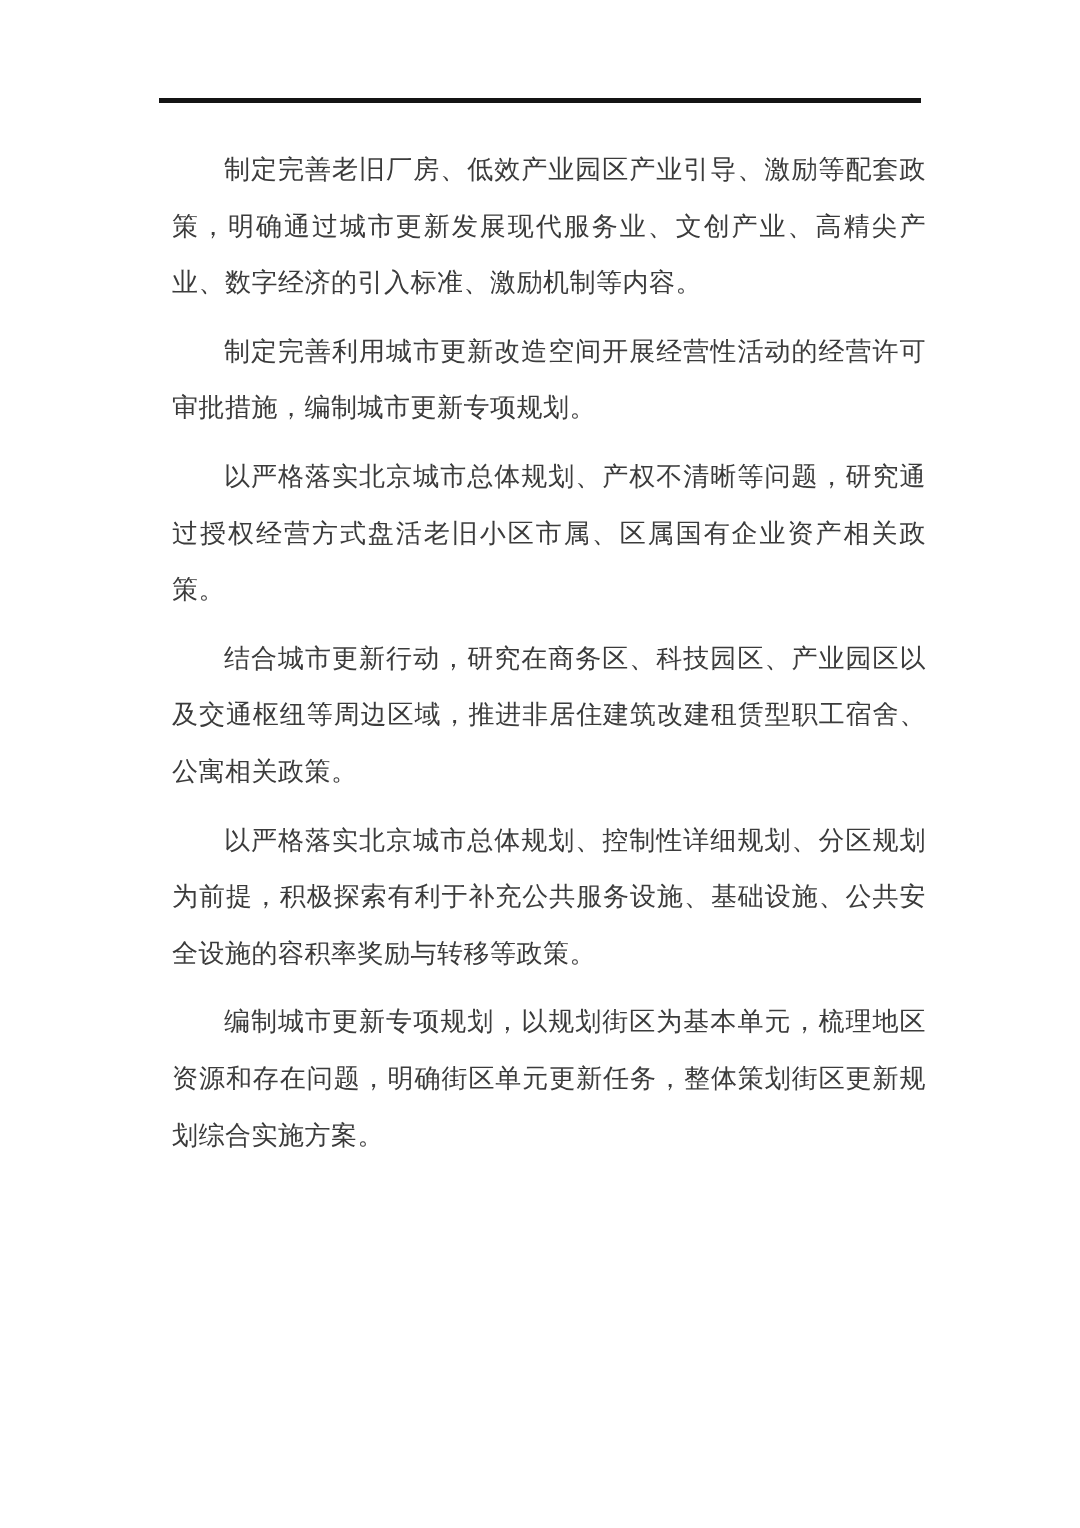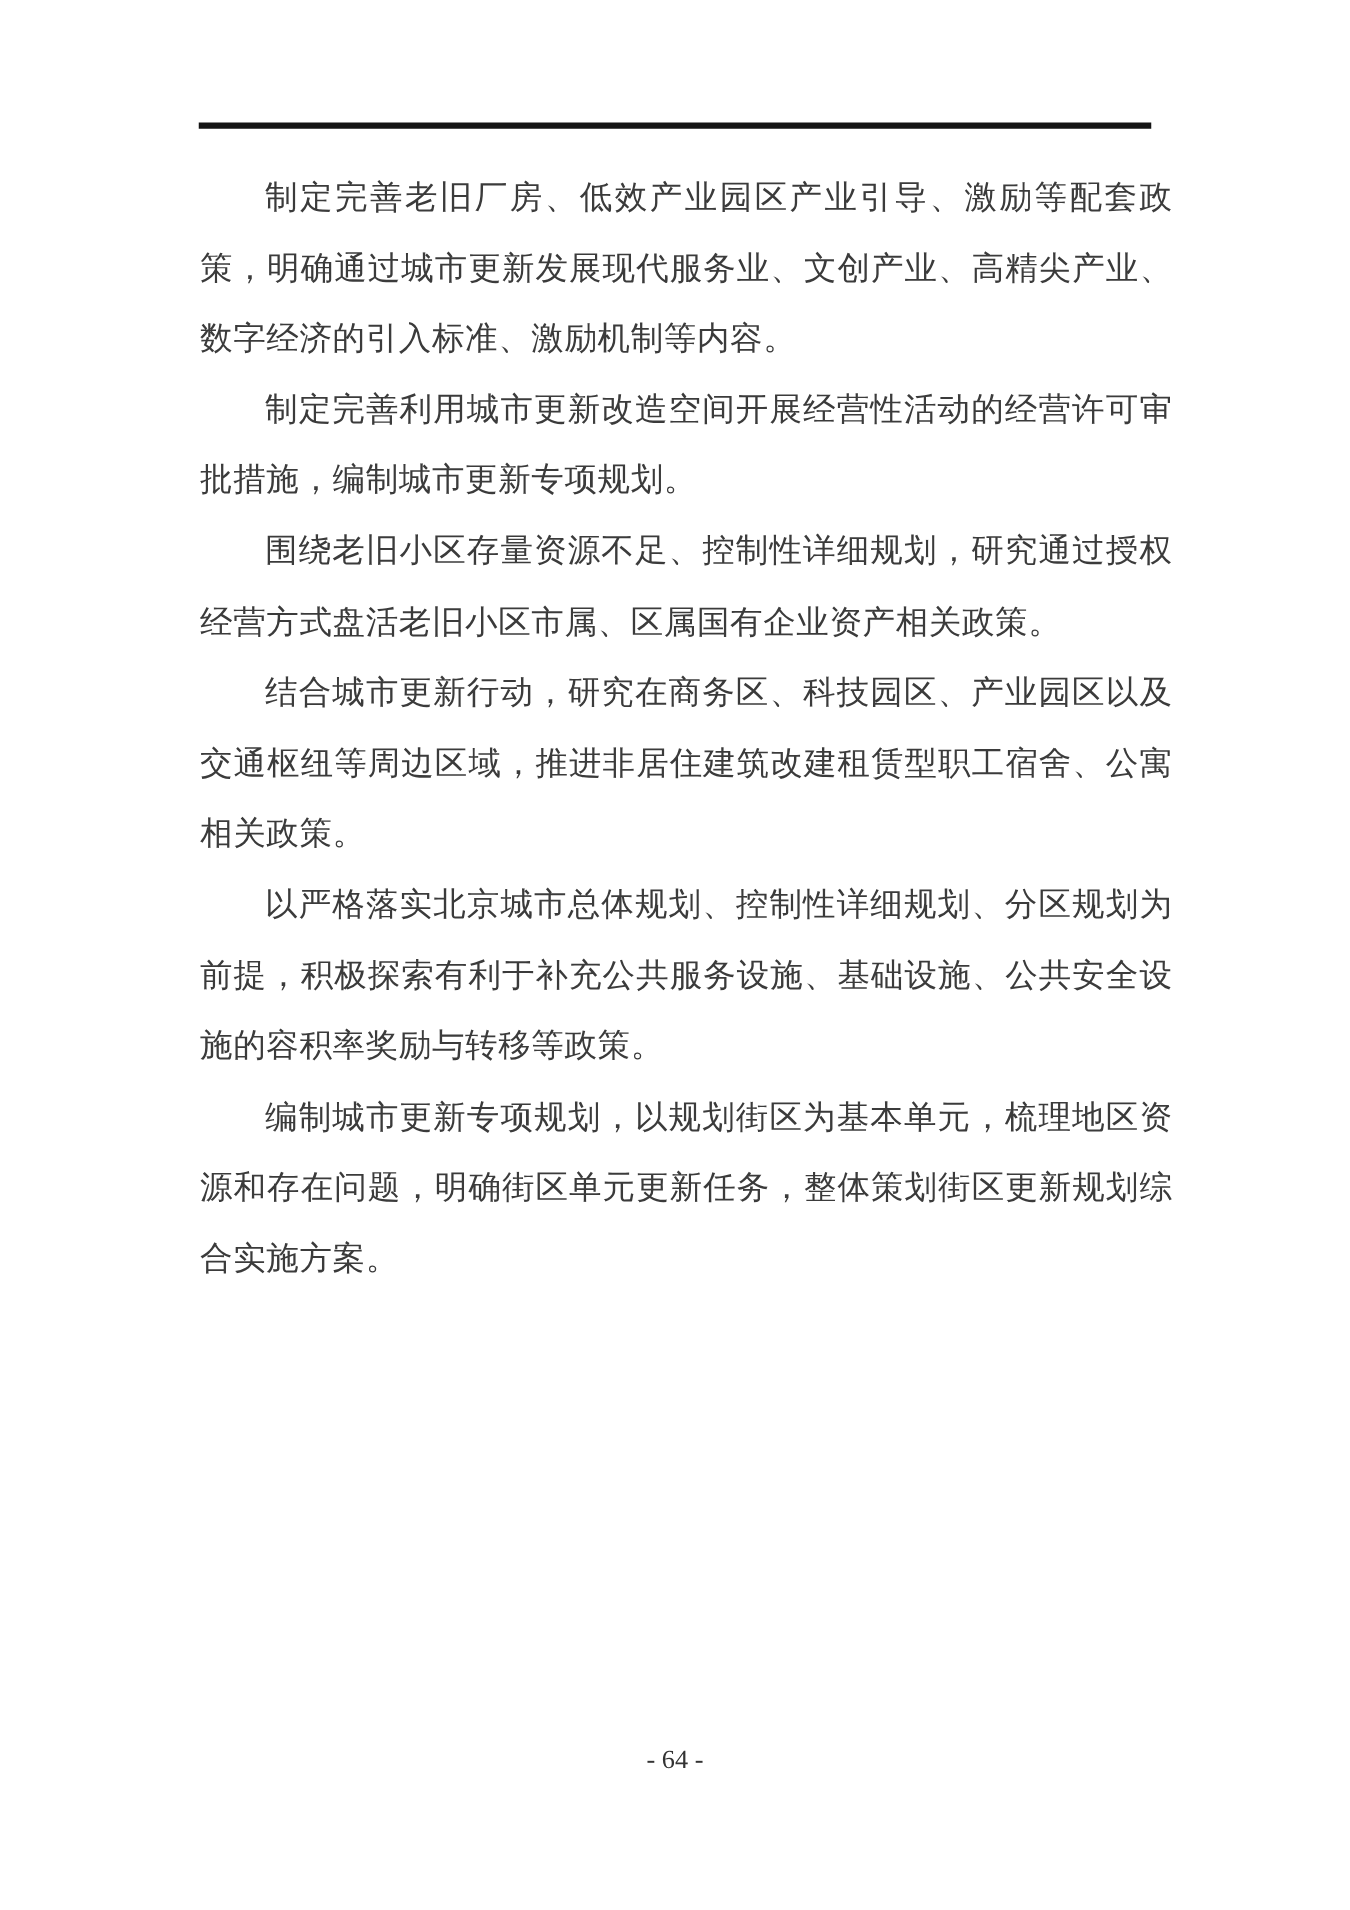--- a/index.html
+++ b/index.html
@@ -28,21 +28,21 @@
     left: 160px;
     top: 130px;
     width: 778px;
     color: #3b3b3b;
     font-size: 26px;
     line-height: 56.6px;
     text-align: justify;
     letter-spacing: 0.5px;
   }
   .content p {
-    margin: 0;
+    margin: 12px;
     padding: 0;
     text-indent: 2em;
   }
   .footer {
     position: absolute;
     left: 0;
     top: 1392px;
     width: 1080px;
     text-align: center;
     color: #333333;
@@ -53,23 +53,20 @@
 </head>
 <body>
 
 <div class="page">
 
   <div class="top-rule"></div>
 
   <main class="content">
     <p>制定完善老旧厂房、低效产业园区产业引导、激励等配套政策，明确通过城市更新发展现代服务业、文创产业、高精尖产业、数字经济的引入标准、激励机制等内容。</p>
     <p>制定完善利用城市更新改造空间开展经营性活动的经营许可审批措施，编制城市更新专项规划。</p>
-    <p>围绕老旧小区存量资源不足、控制性详细规划，研究通过授权经营方式盘活老旧小区市属、区属国有企业资产相关政策。</p>
+    <p>以严格落实北京城市总体规划、产权不清晰等问题，研究通过授权经营方式盘活老旧小区市属、区属国有企业资产相关政策。</p>
     <p>结合城市更新行动，研究在商务区、科技园区、产业园区以及交通枢纽等周边区域，推进非居住建筑改建租赁型职工宿舍、公寓相关政策。</p>
     <p>以严格落实北京城市总体规划、控制性详细规划、分区规划为前提，积极探索有利于补充公共服务设施、基础设施、公共安全设施的容积率奖励与转移等政策。</p>
     <p>编制城市更新专项规划，以规划街区为基本单元，梳理地区资源和存在问题，明确街区单元更新任务，整体策划街区更新规划综合实施方案。</p>
   </main>
 
-  <footer class="footer">
-    <span>- 64 -</span>
-  </footer>
 
 </div>
 
 </body></html>

